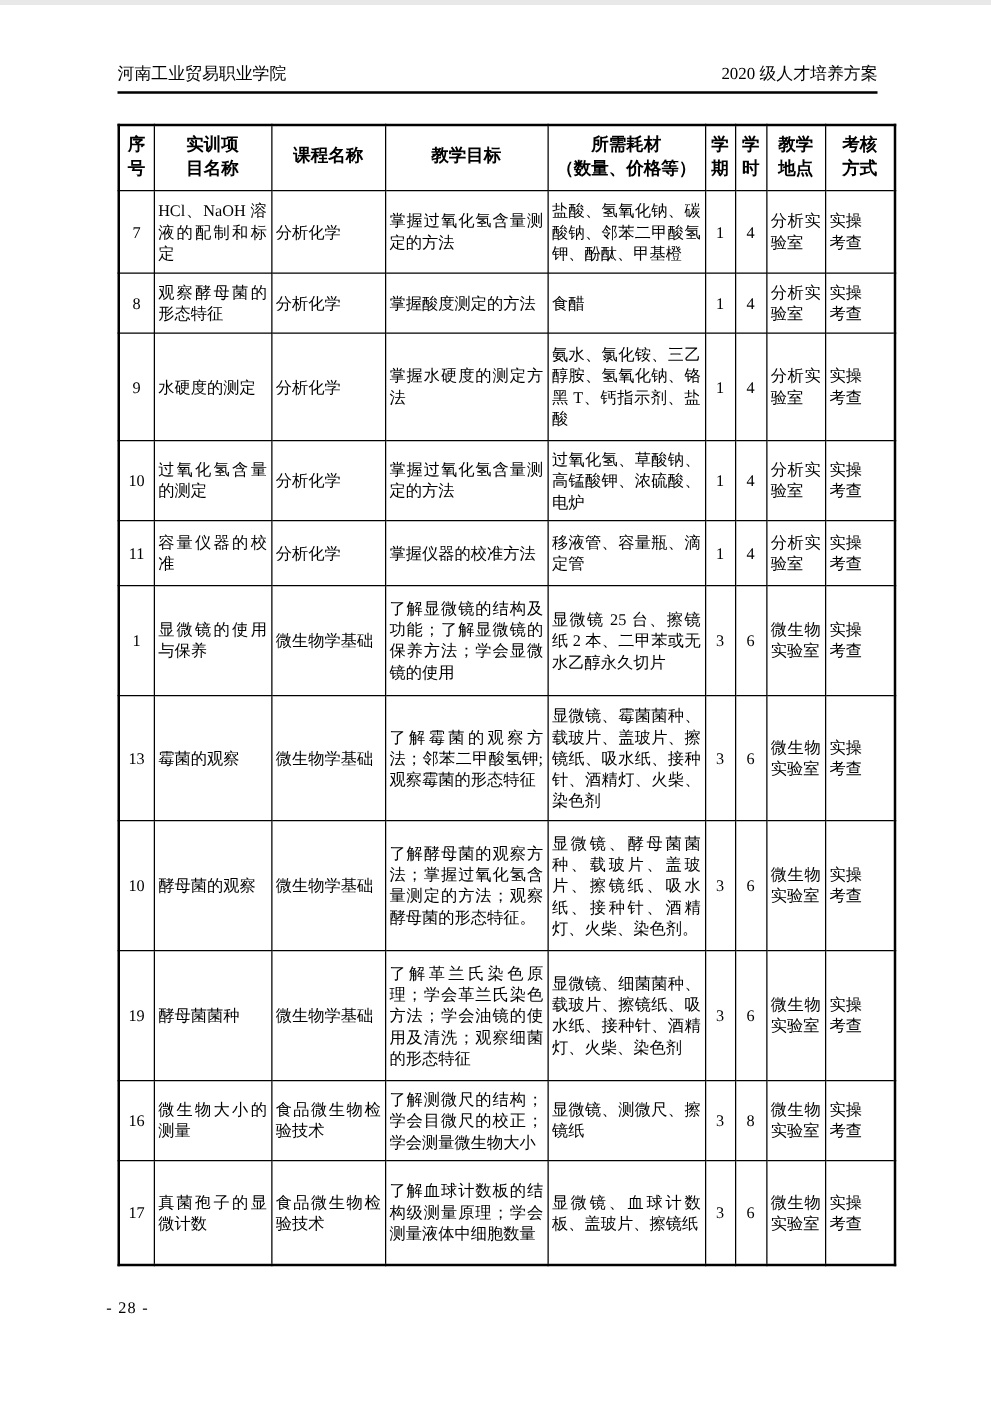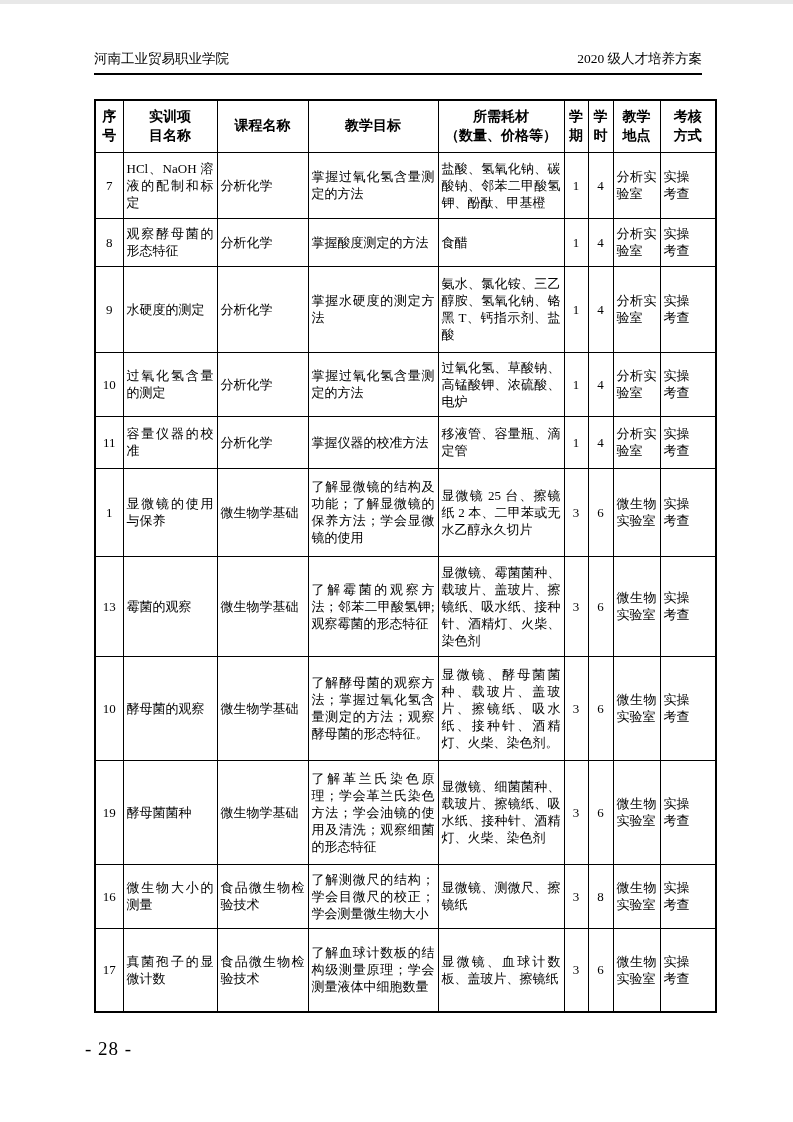--- a/index.html
+++ b/index.html
@@ -64,21 +64,21 @@
   tbody tr:nth-child(6)  { height: 88px; }
   tbody tr:nth-child(7)  { height: 100px; }
   tbody tr:nth-child(8)  { height: 104px; }
   tbody tr:nth-child(9)  { height: 104px; }
   tbody tr:nth-child(10) { height: 64px; }
   tbody tr:nth-child(11) { height: 84px; }
   .doc-footer {
     position: absolute;
     left: 85px;
     top: 1034px;
-    font-size: 19px;
+    font-size: 13px;
     letter-spacing: 1px;
   }
 </style>
 </head>
 <body>
 
 <div class="page">
 
   <div class="doc-header">
     <span>河南工业贸易职业学院</span>

